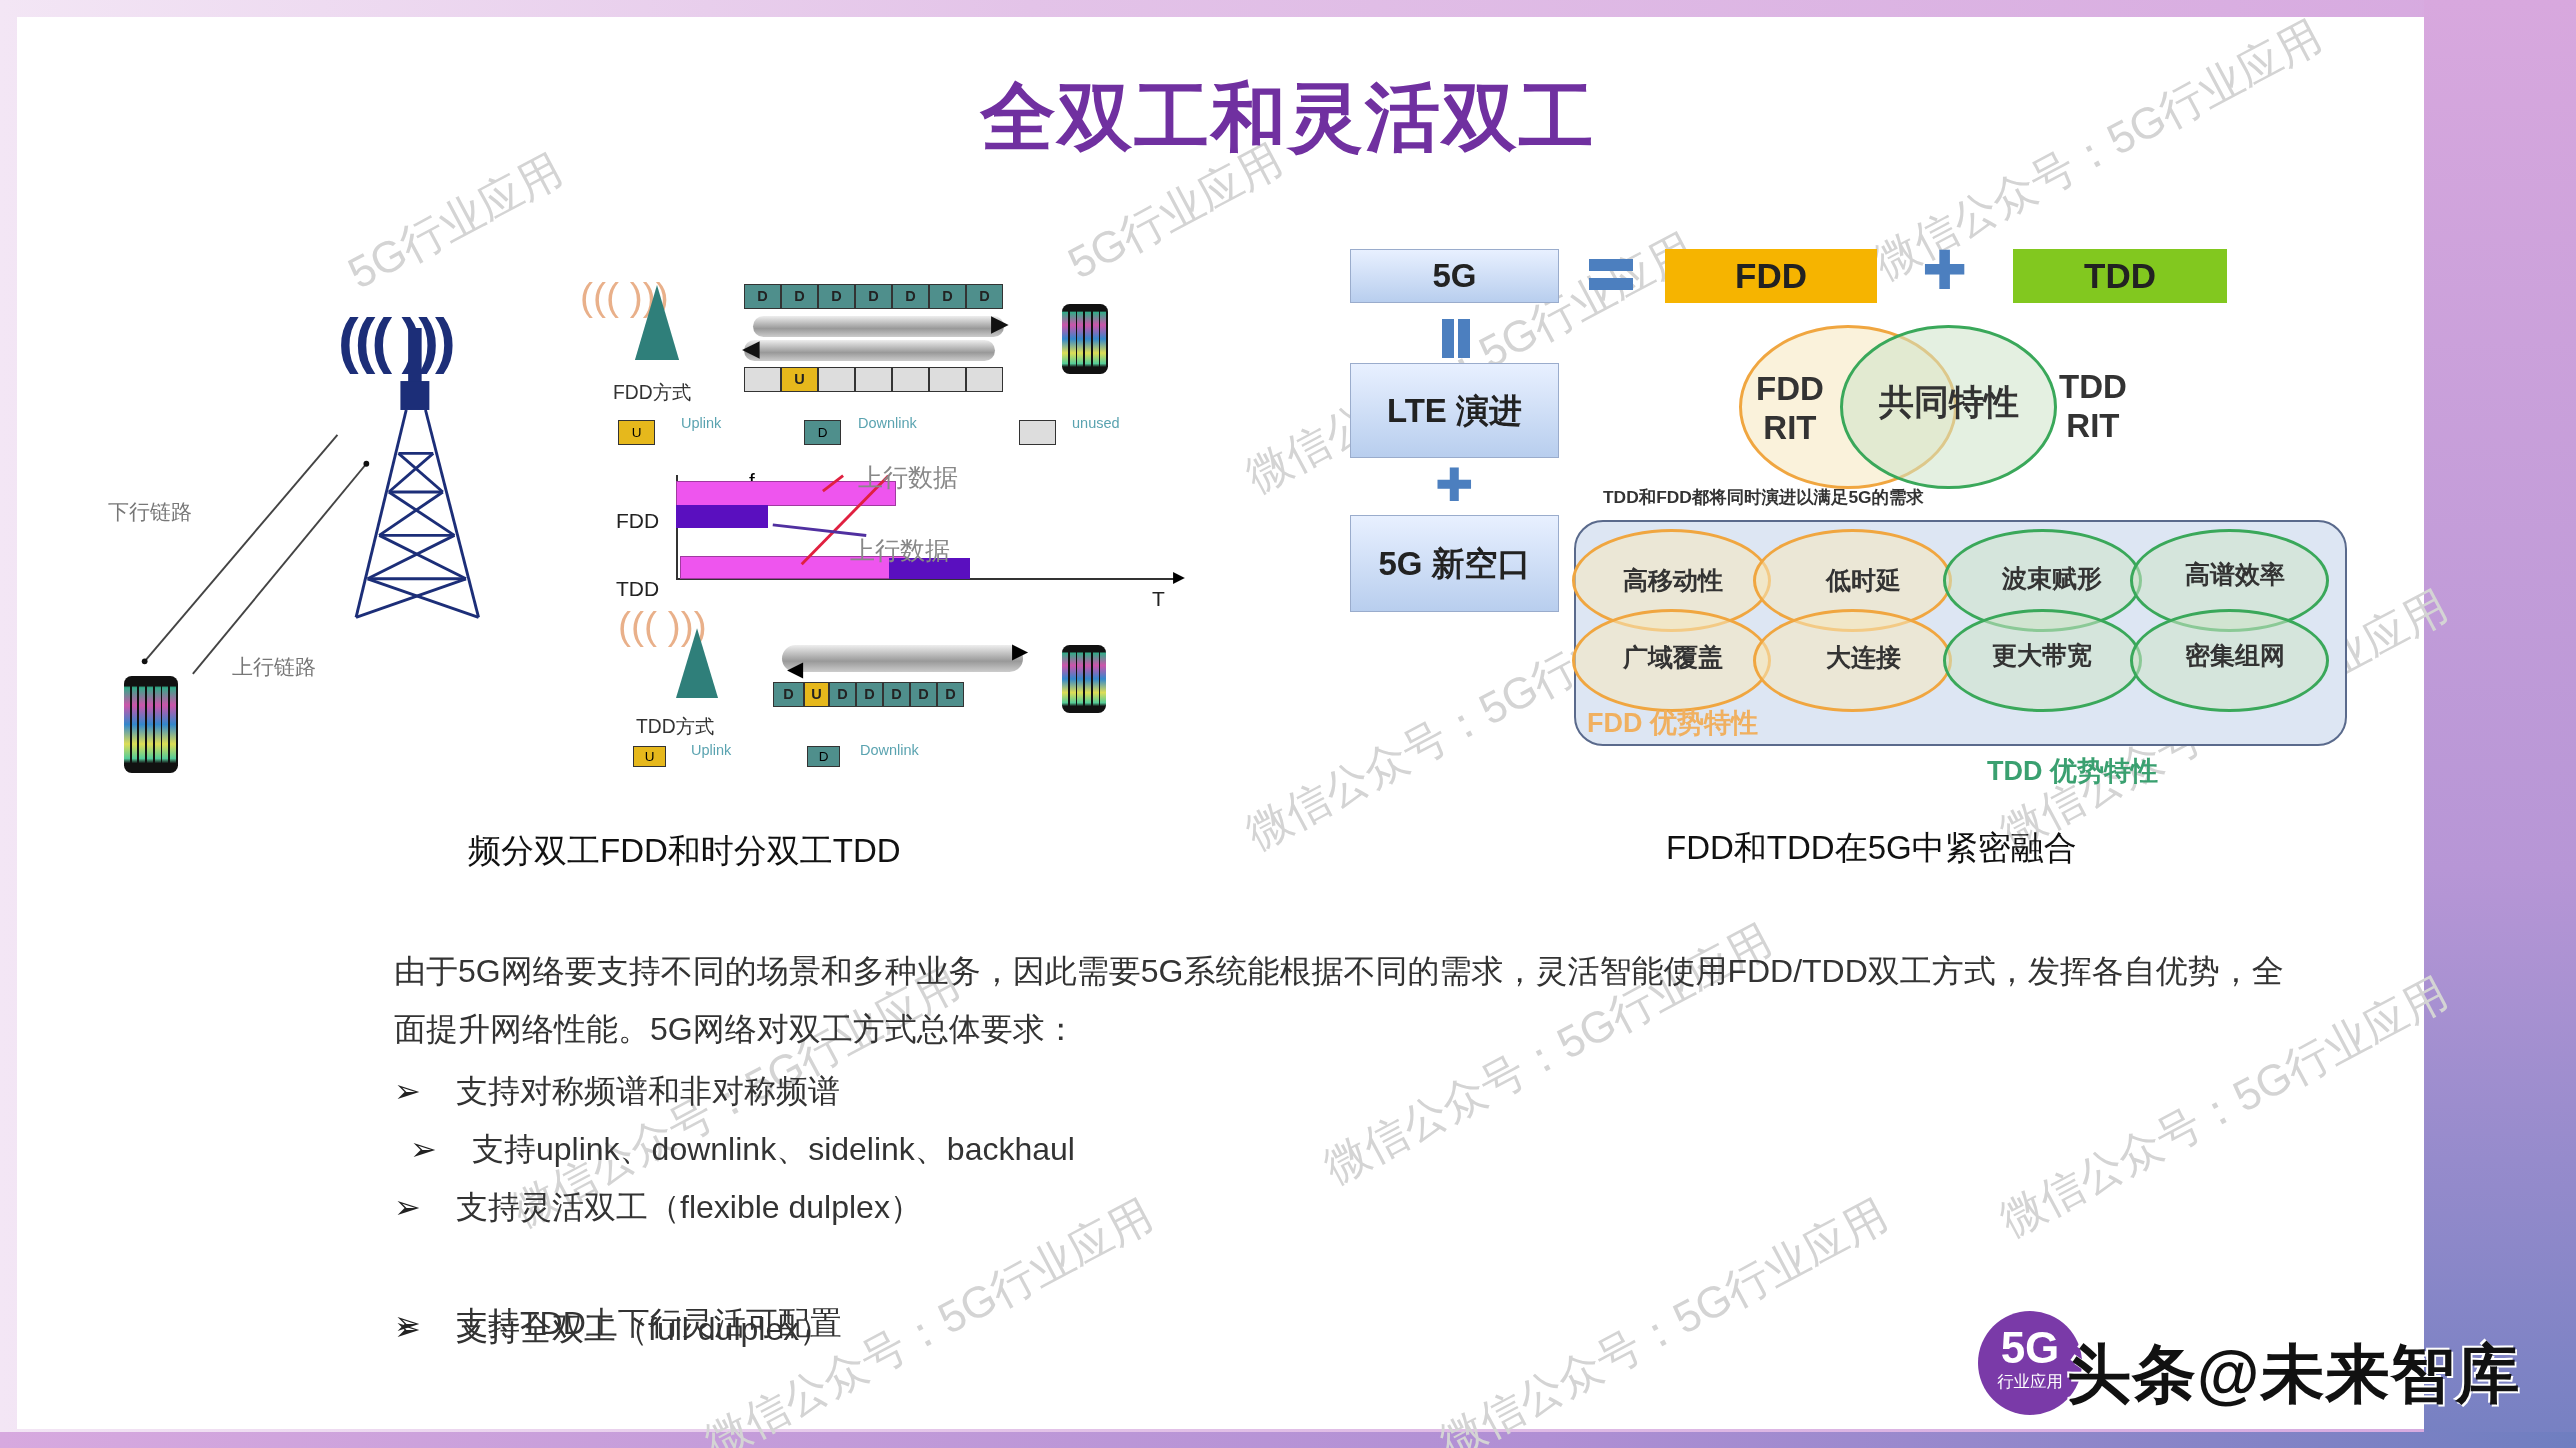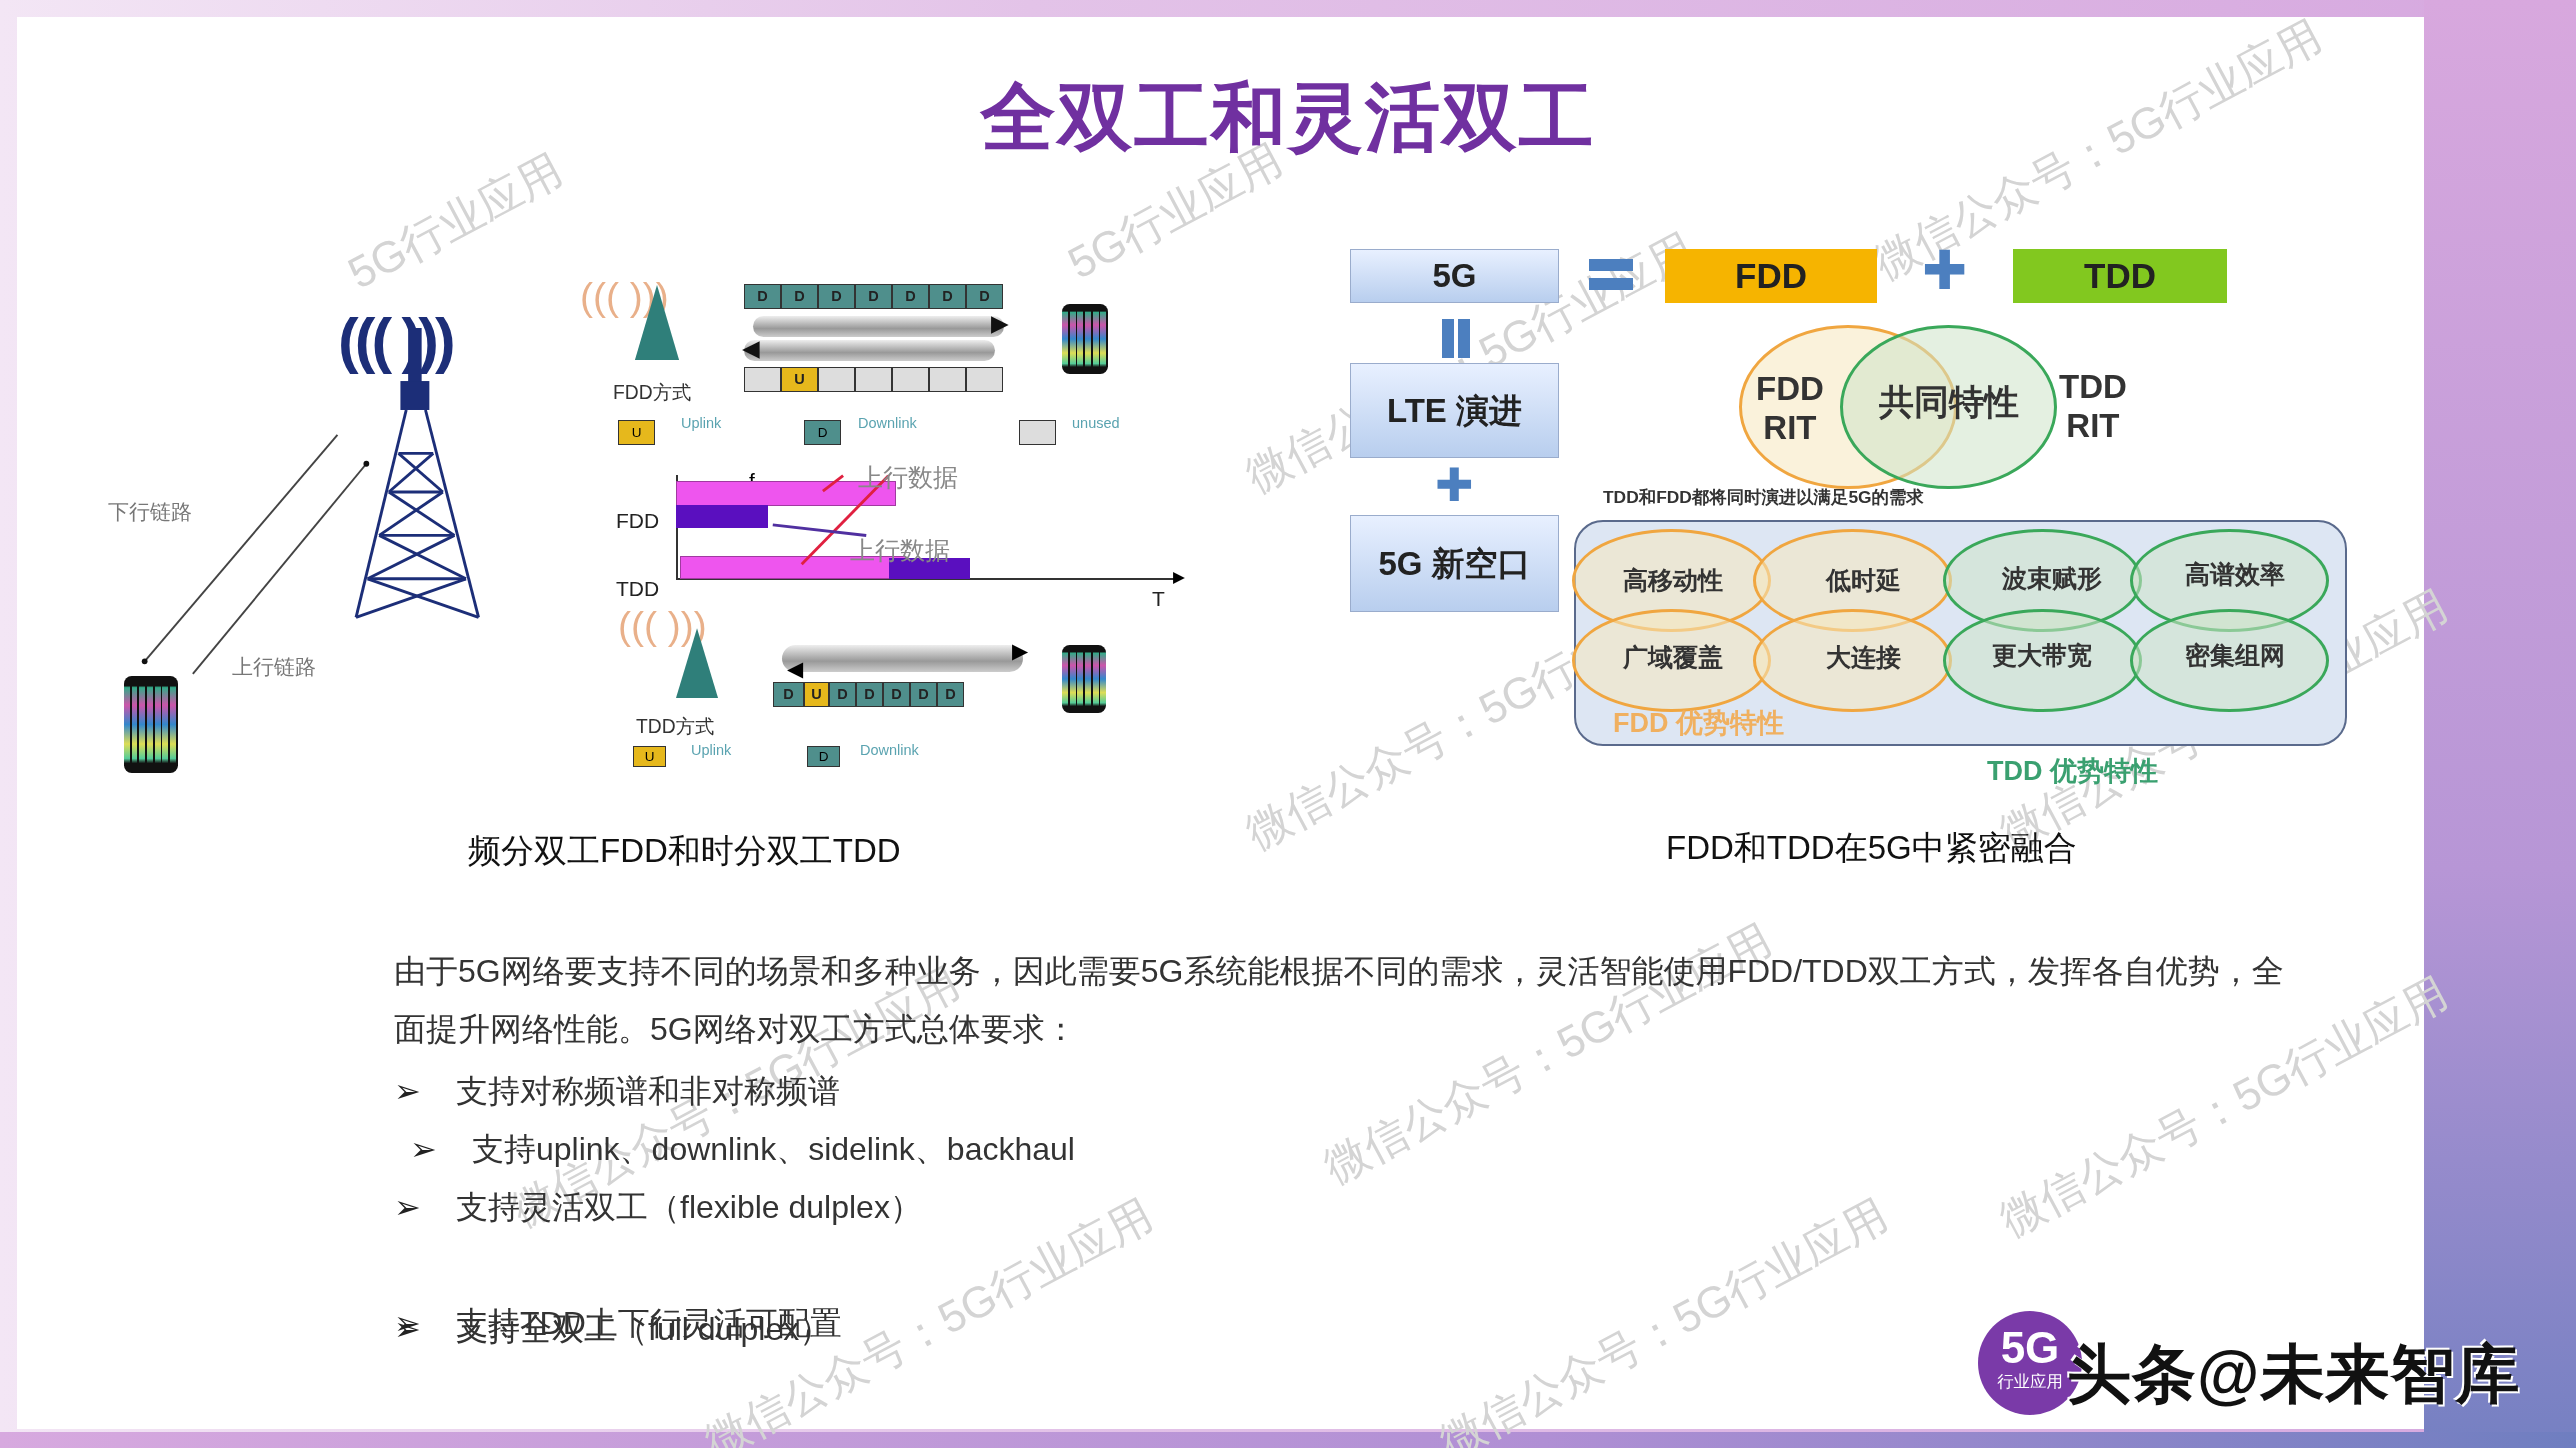--- a/index.html
+++ b/index.html
@@ -228,21 +228,21 @@
 
   <div class="etxt" style="left:1623px;top:564px;">高移动性</div>
   <div class="etxt" style="left:1826px;top:564px;">低时延</div>
   <div class="etxt" style="left:1623px;top:641px;">广域覆盖</div>
   <div class="etxt" style="left:1826px;top:641px;">大连接</div>
   <div class="etxt" style="left:2002px;top:562px;">波束赋形</div>
   <div class="etxt" style="left:2185px;top:558px;">高谱效率</div>
   <div class="etxt" style="left:1992px;top:639px;">更大带宽</div>
   <div class="etxt" style="left:2185px;top:639px;">密集组网</div>
 
-  <div class="abs" style="left:1587px;top:705px;font-size:27px;color:#f0b060;font-weight:bold;margin-left:26px;">FDD 优势特性</div>
+  <div class="abs" style="left:1587px;top:705px;font-size:27px;color:#f0b060;font-weight:bold;">FDD 优势特性</div>
   <div class="abs" style="left:1987px;top:705px;font-size:27px;color:#3aa070;font-weight:bold;margin-top:48px;">TDD 优势特性</div>
 </div>
 
 <div class="caption" style="left:1666px;top:826px;">FDD和TDD在5G中紧密融合</div>
 
 <div class="para" style="top:942px;">
   <div>由于5G网络要支持不同的场景和多种业务，因此需要5G系统能根据不同的需求，灵活智能使用FDD/TDD双工方式，发挥各自优势，全</div>
   <div>面提升网络性能。5G网络对双工方式总体要求：</div>
 </div>
 <div class="bullet" style="top:1070px;"><span class="arrow">➢</span><span>支持对称频谱和非对称频谱</span></div>

